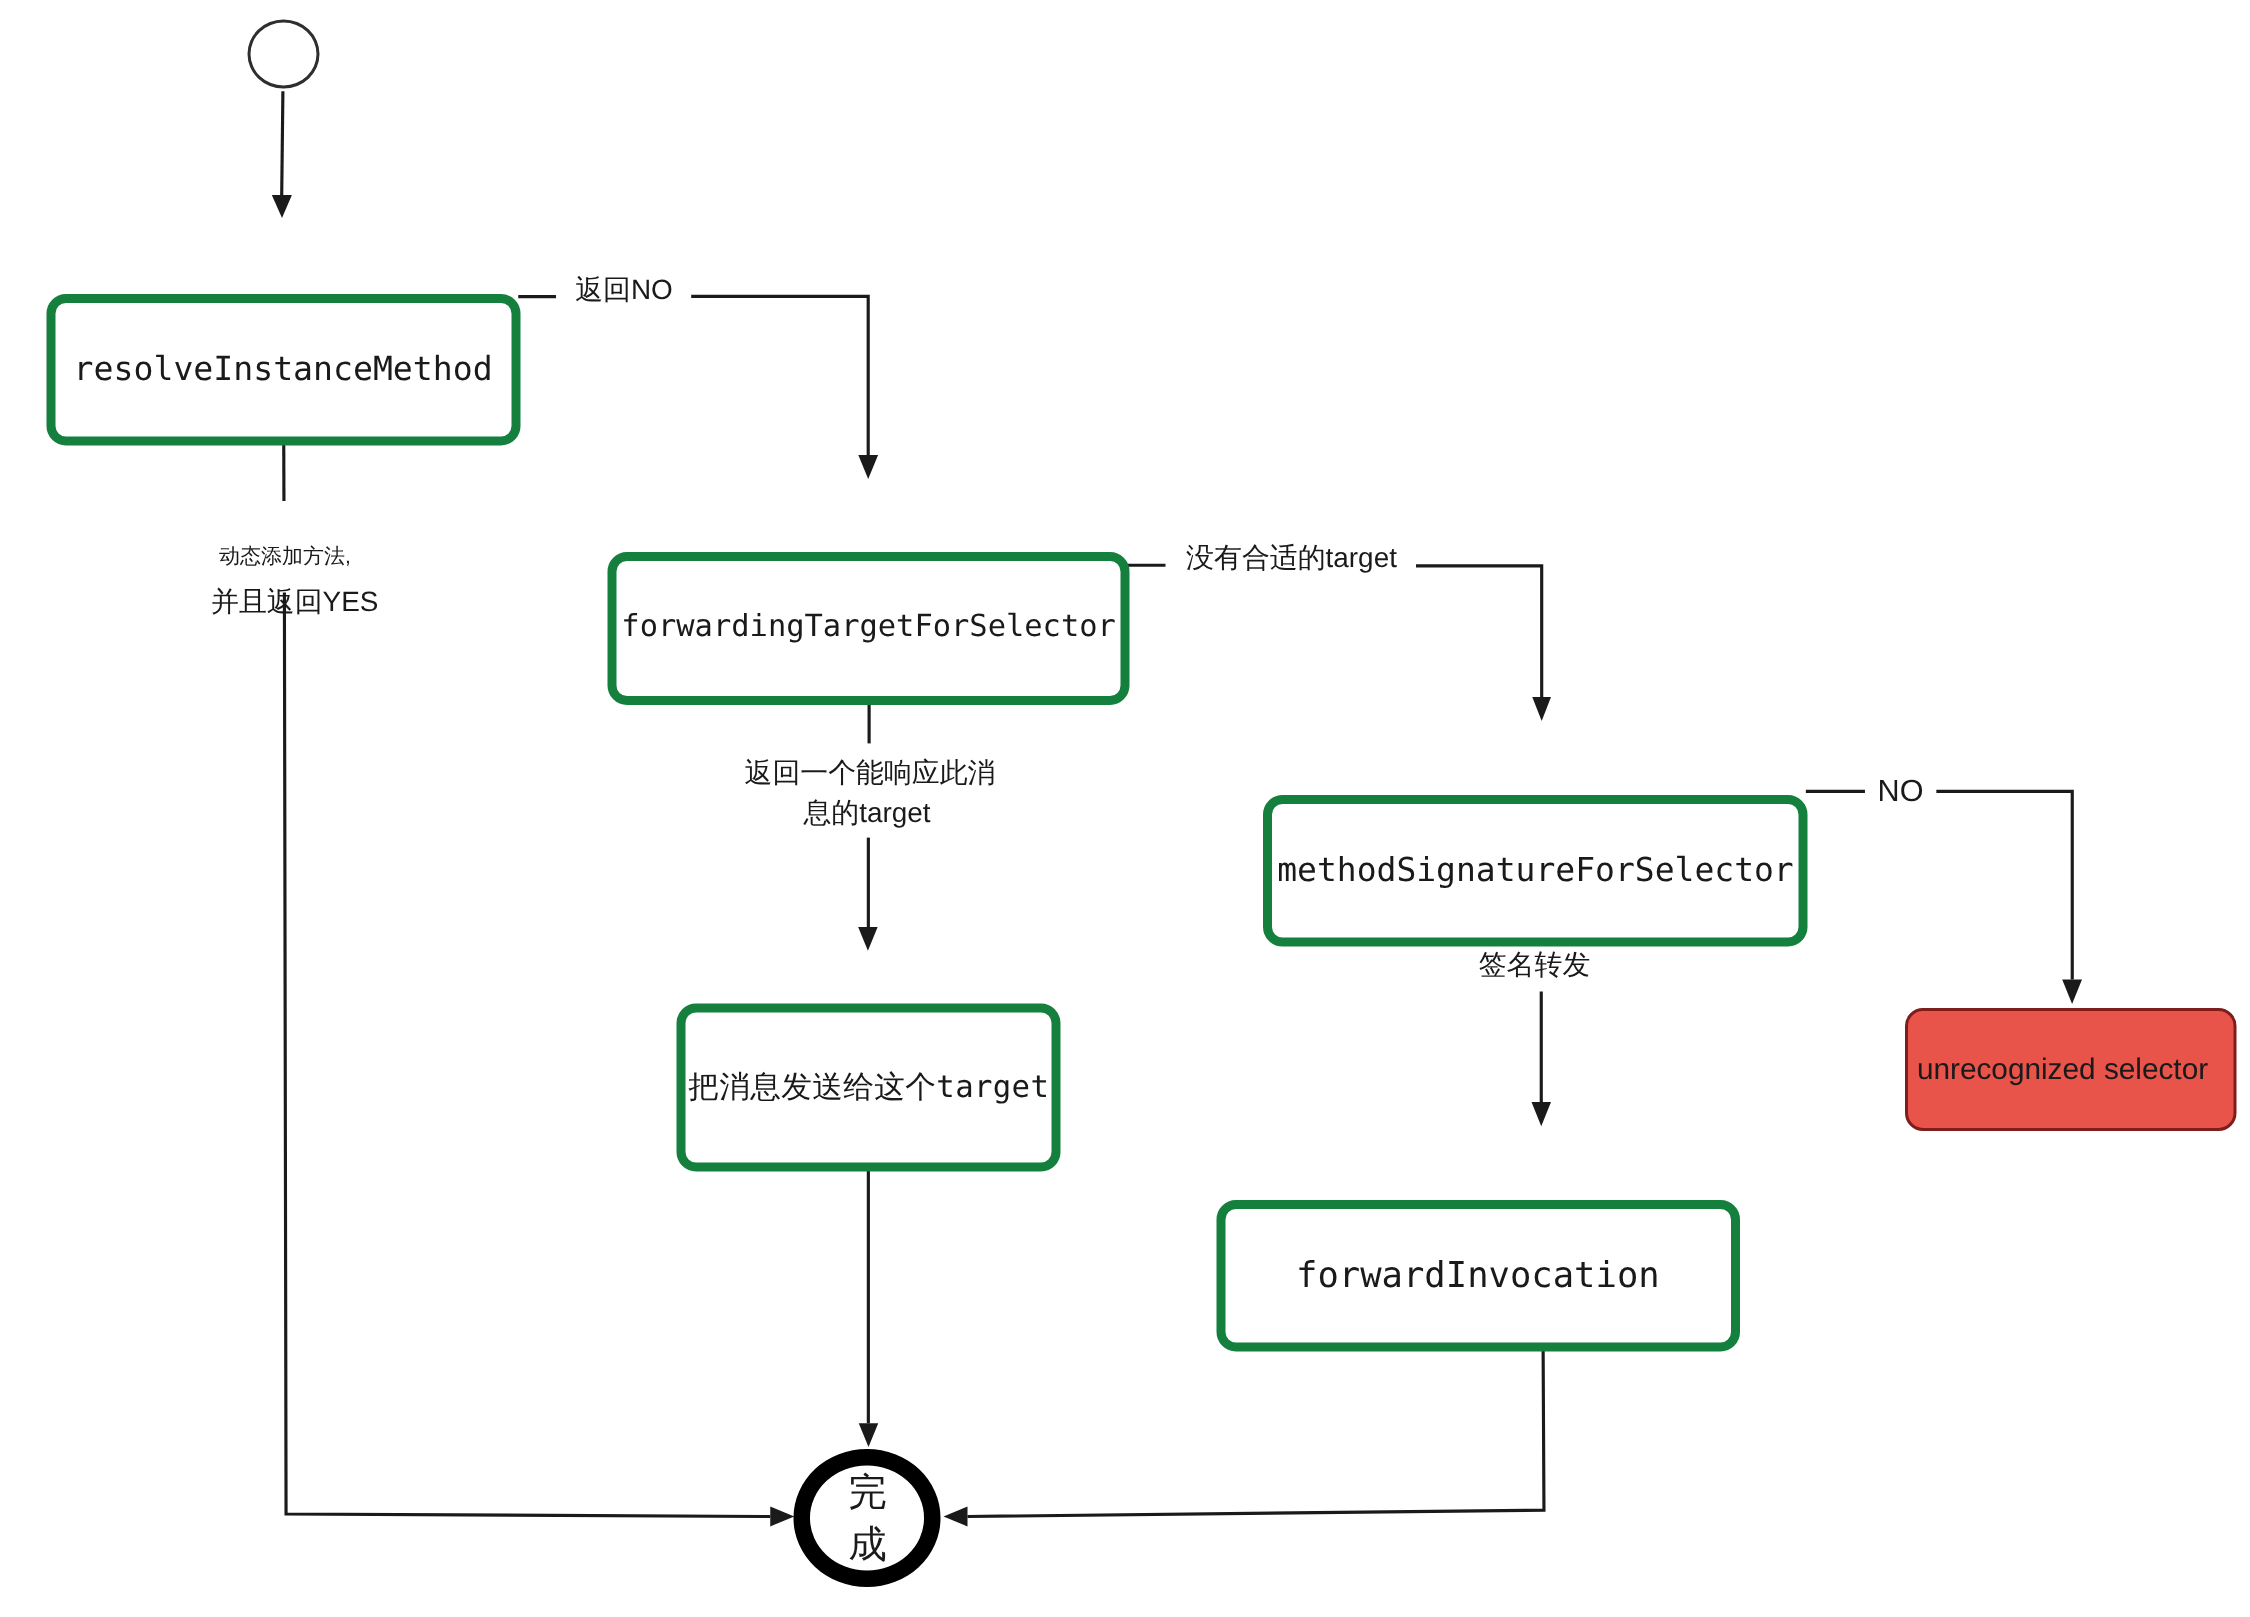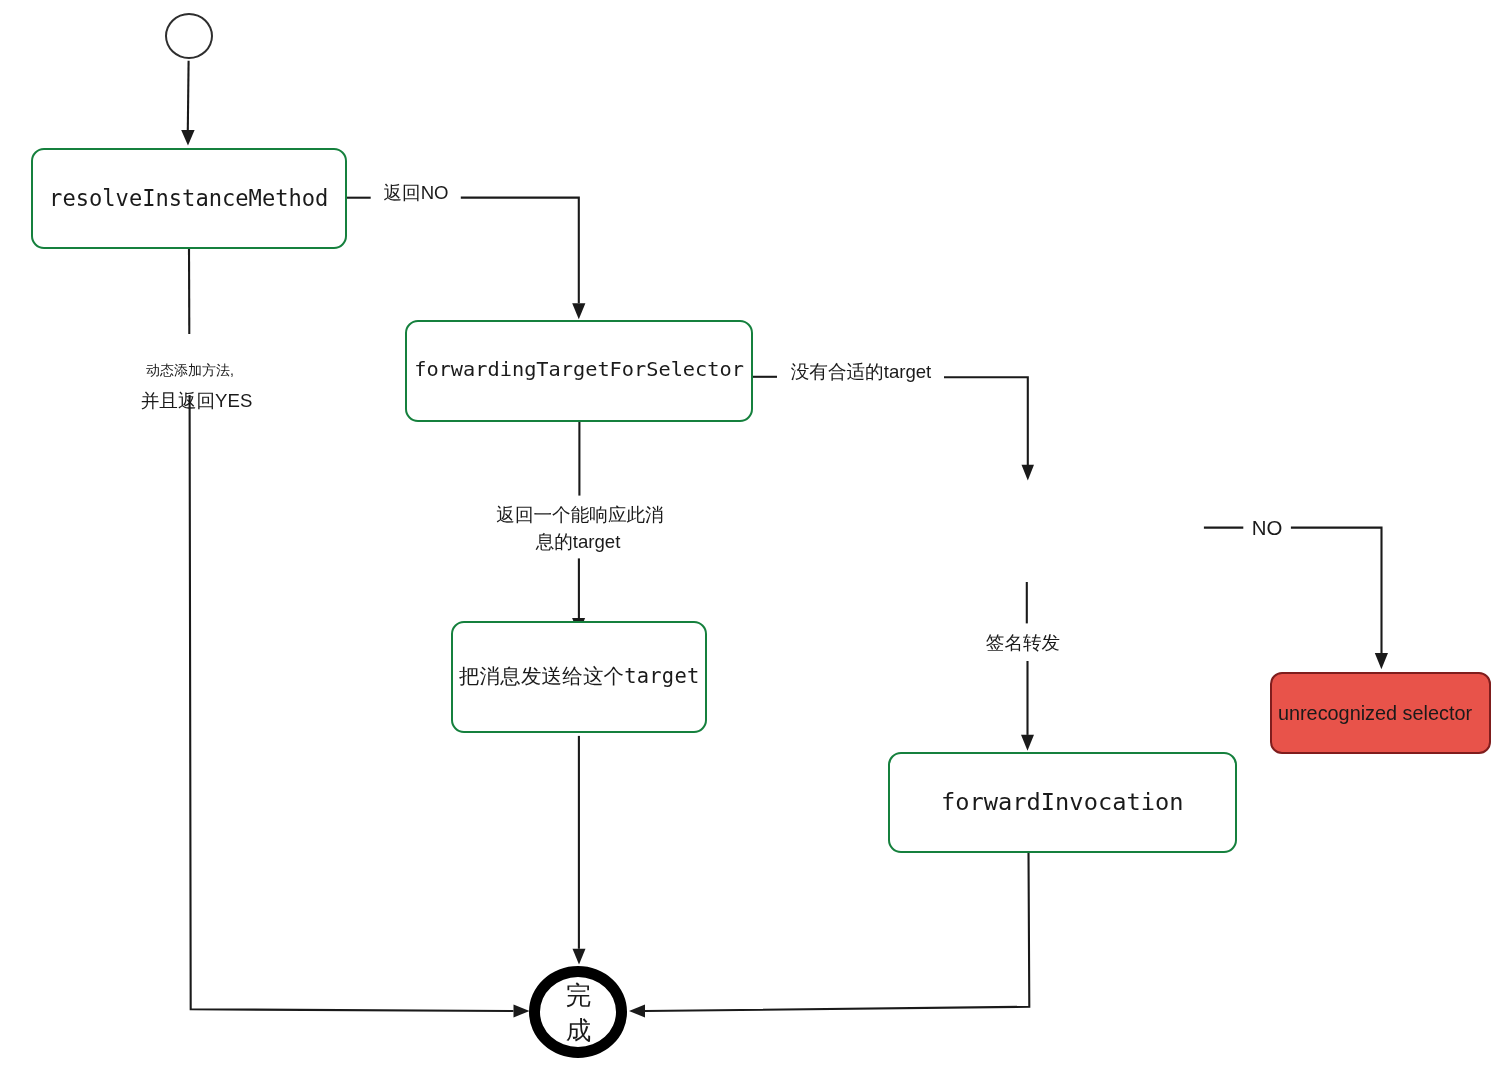--- a/index.html
+++ b/index.html
@@ -3,21 +3,21 @@
 <meta charset="utf-8">
 <title>Message Forwarding Flowchart</title>
 <style>
   html,body{margin:0;padding:0;background:#ffffff;}
   #canvas{position:relative;width:1500px;height:1078px;background:#ffffff;overflow:hidden;}
   svg#edges{position:absolute;left:0;top:0;width:1500px;height:1078px;display:block;}
   .node{position:absolute;box-sizing:border-box;display:flex;align-items:center;justify-content:center;}
   .node .nlabel{white-space:pre;text-align:center;color:#1a1a1a;
     font-family:"DejaVu Sans Mono","Liberation Mono",monospace;line-height:1.15;}
   .node.sans .nlabel{font-family:"Liberation Sans",sans-serif;}
-  .proc{border:2px solid #15803d;border-radius:13px;background:#ffffff;box-sizing:border-box;}
+  .proc{border:6px solid #15803d;border-radius:13px;background:#ffffff;box-sizing:border-box;margin-top:48px;}
   .err{border:2px solid #7f1d1d;border-radius:12px;box-sizing:border-box;}
   .startc{border:2px solid #2e2e2e;border-radius:50%;background:#ffffff;box-sizing:border-box;}
   .endc{border:11.3px solid #000000;border-radius:50%;background:#ffffff;box-sizing:border-box;}
   .edgelabel{position:absolute;text-align:center;color:#1a1a1a;white-space:nowrap;
     font-family:"Liberation Sans",sans-serif;line-height:28px;
     transform:translate(-50%,-50%);display:flex;flex-direction:column;
     align-items:center;justify-content:center;}
   .edgelabel > *{display:block;}
   .edgelabel.mono{font-family:Liberation Sans, sans-serif;}
 </style>
@@ -73,22 +73,25 @@
   </div>
 
   <div class="node proc" style="left:404.9px;top:319.9px;width:348.4px;height:102.6px;">
     <span class="nlabel" style="font-size:20.3px;position:relative;top:-2px;">forwardingTargetForSelector</span>
   </div>
 
   <div class="node proc" style="left:450.9px;top:621px;width:256.6px;height:112px;">
     <span class="nlabel" style="font-size:20.45px;letter-spacing:0.23px;">把消息发送给这个target</span>
   </div>
 
+  <div class="node proc" style="left:841.9px;top:481.8px;width:363.5px;height:101.1px;">
+    <span class="nlabel" style="font-size:22.0px;">methodSignatureForSelector</span>
+  </div>
 
-  <div class="node proc" style="left:888px;top:751.5px;width:348.5px;height:101.3px;">
+  <div class="node proc" style="left:811px;top:751.5px;width:348.5px;height:101.3px;">
     <span class="nlabel" style="font-size:23.7px;">forwardInvocation</span>
   </div>
 
   <div class="node err sans" style="left:1269.5px;top:671.5px;width:221px;height:82px;background:#e8534a;">
     <span class="nlabel" style="font-size:19.85px;padding-right:10px;position:relative;top:1px;">unrecognized selector</span>
   </div>
 
   <div class="node endc sans" style="left:529.4px;top:966.2px;width:98.1px;height:91.7px;">
     <span class="nlabel" style="font-size:25.5px;line-height:34.6px;width:26px;position:relative;top:1px;white-space:normal;word-break:break-all;">完成</span>
   </div>

